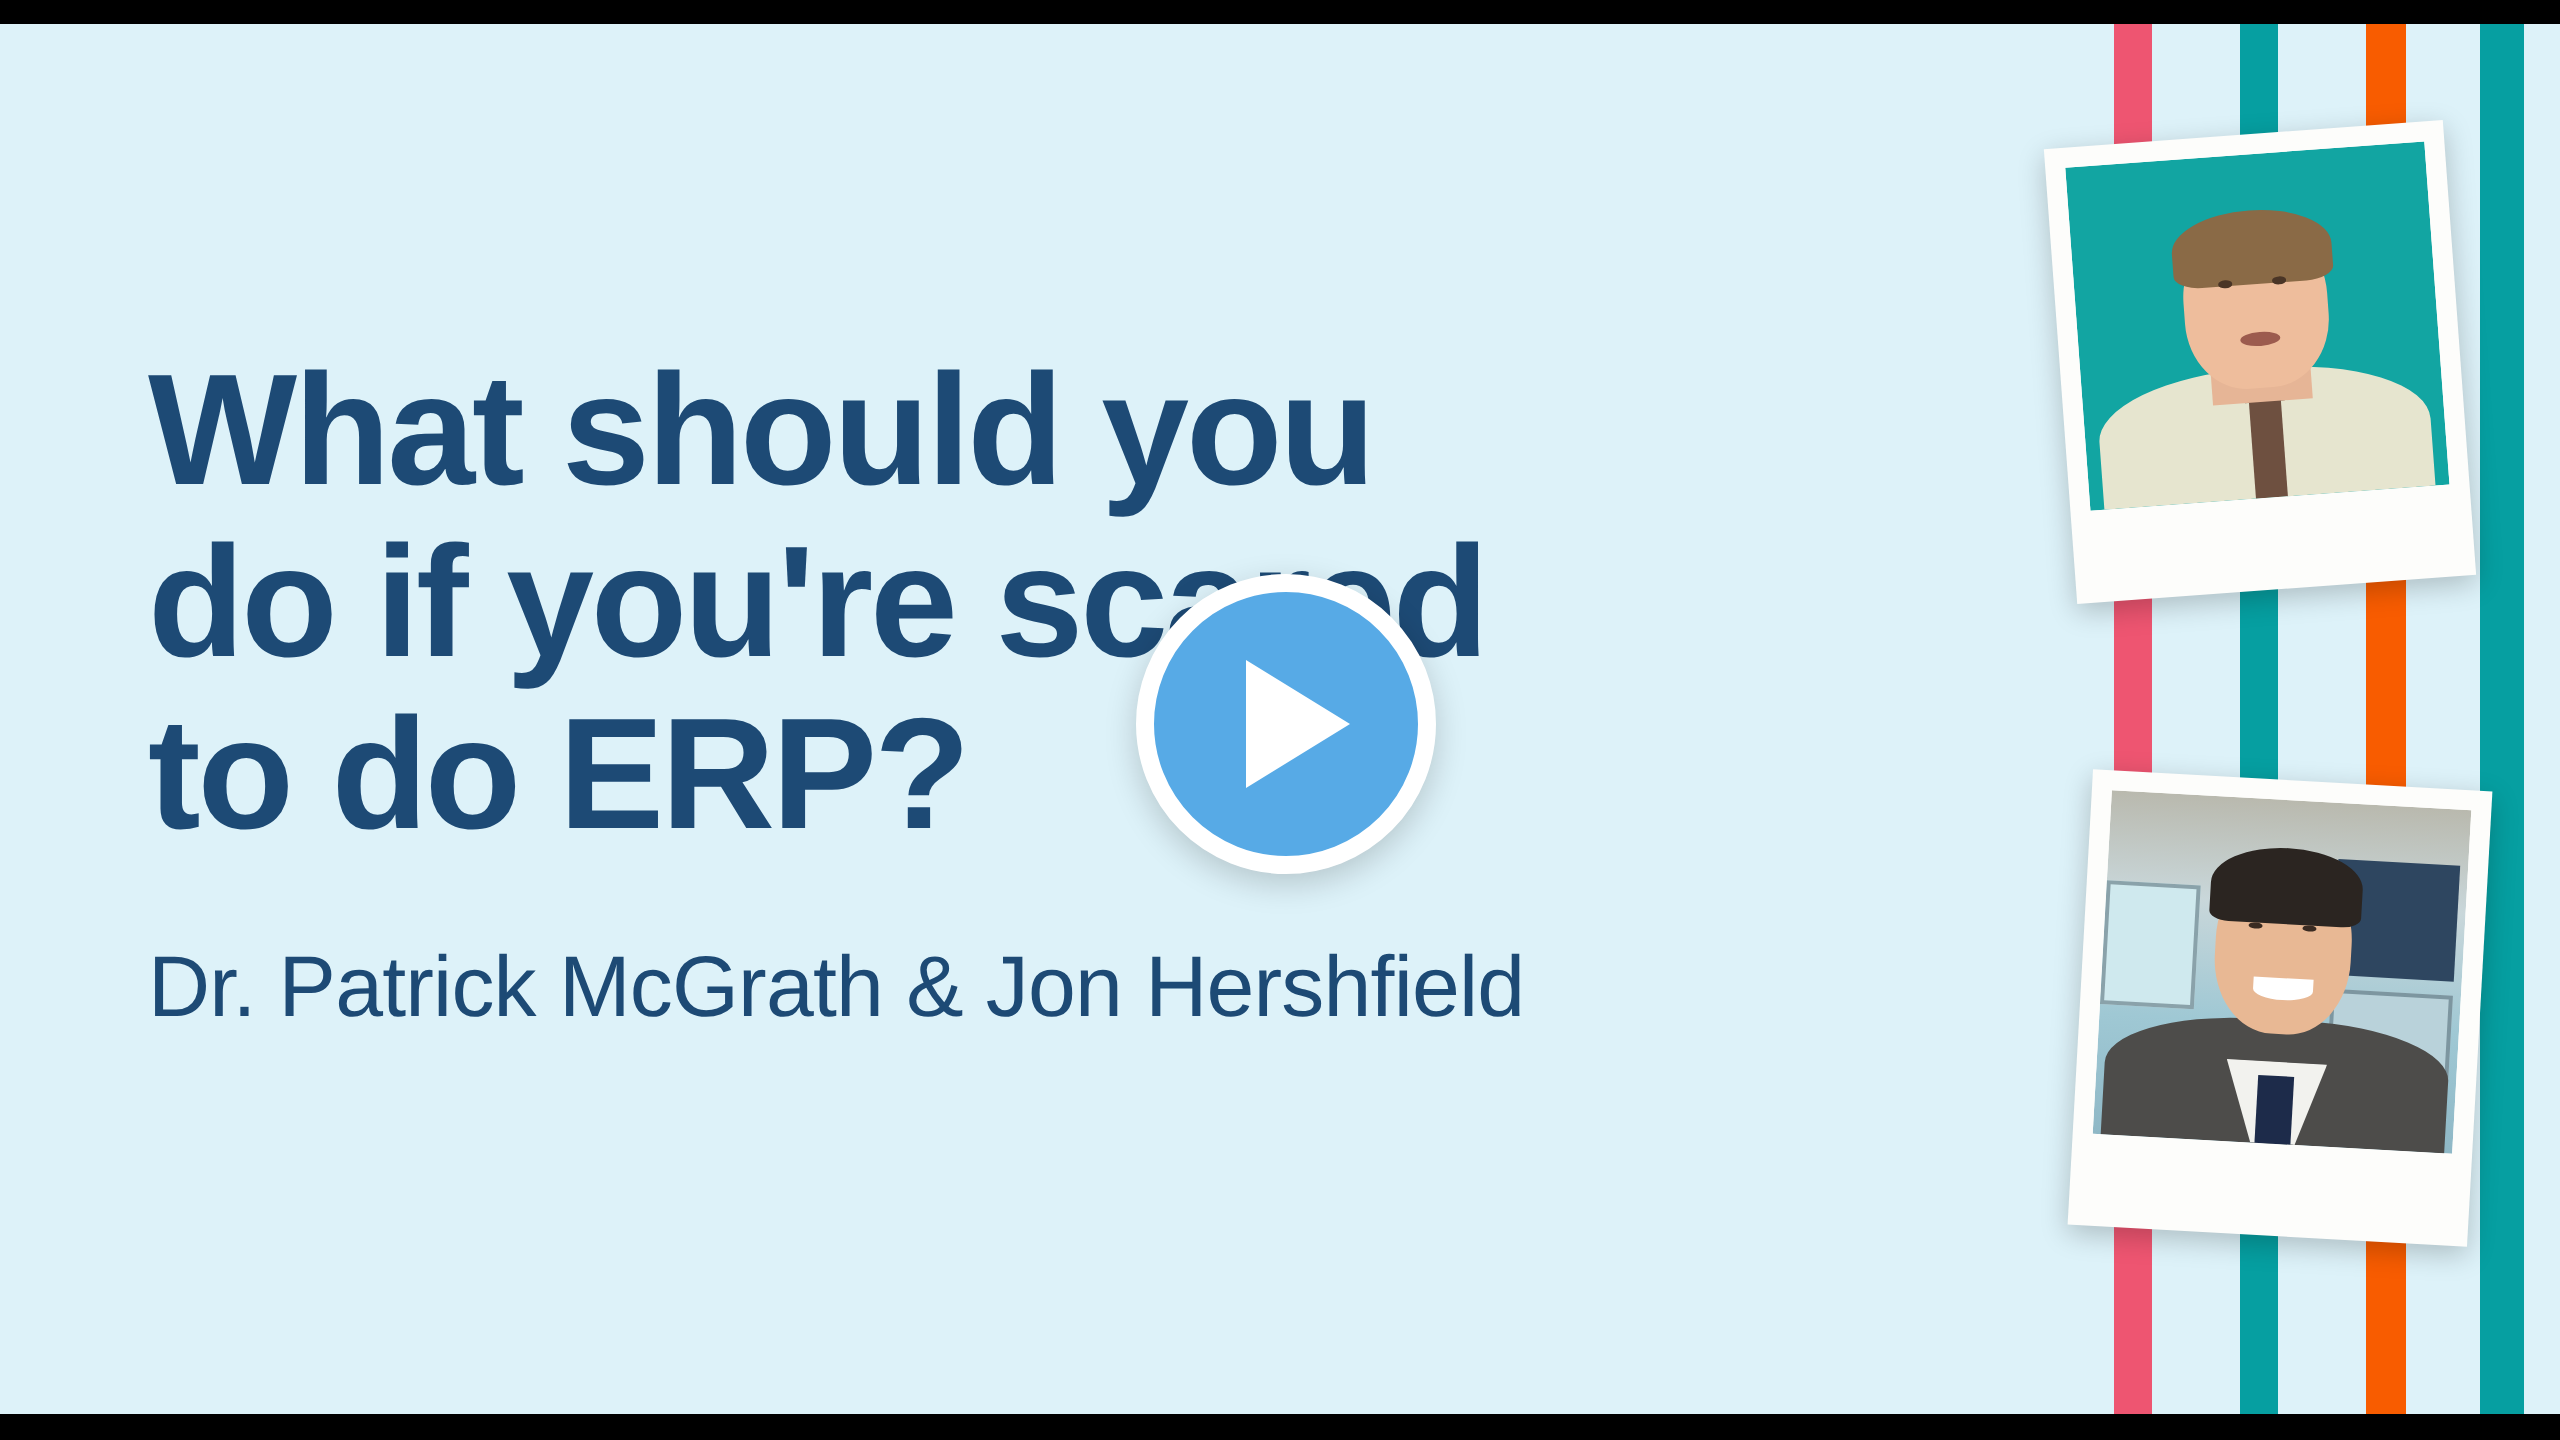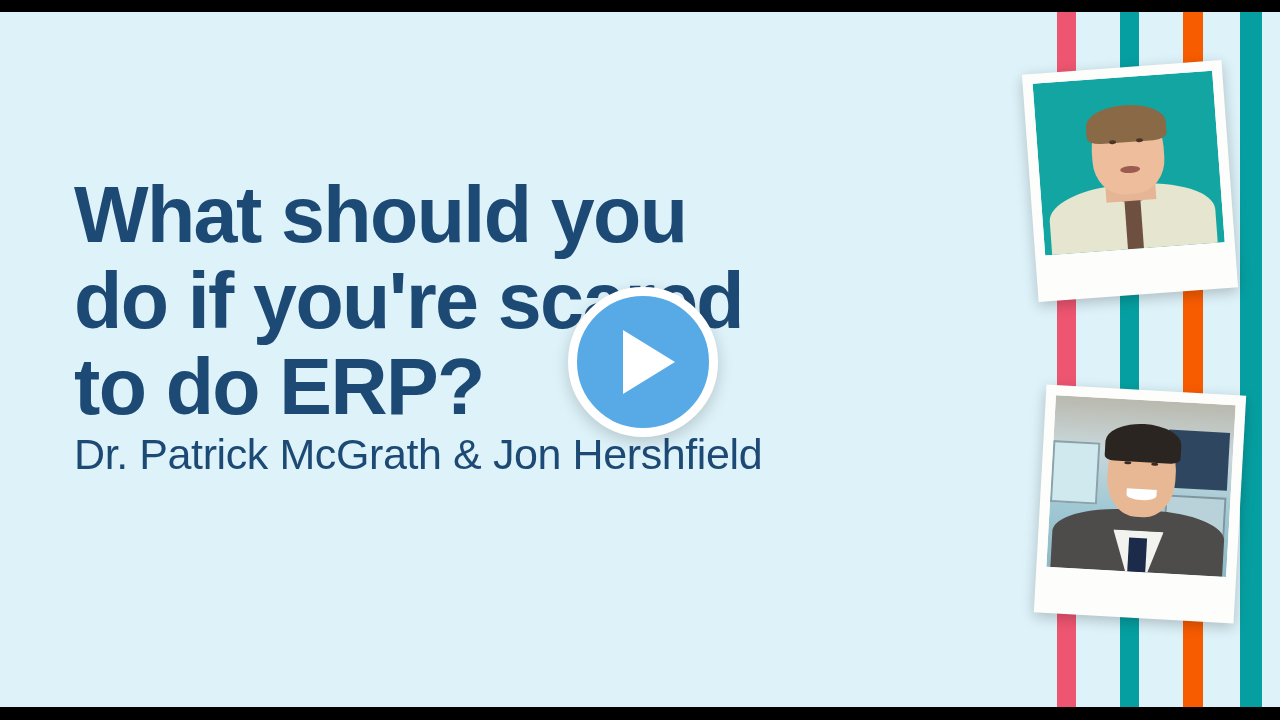--- a/index.html
+++ b/index.html
@@ -154,20 +154,21 @@
   }
   #video-title {
     color:#1d4a75;
     font-size:79px;
     font-weight:700;
     line-height:1.09;
     letter-spacing:-1.6px;
     white-space:pre-line;
   }
   #video-subtitle {
+    margin-top:40px;
     color:#1d4a75;
     font-size:43px;
     font-weight:400;
     letter-spacing:-0.4px;
   }
   
   #play-button {
     position:absolute;
     left:568px; top:275px;
     width:150px; height:150px;

